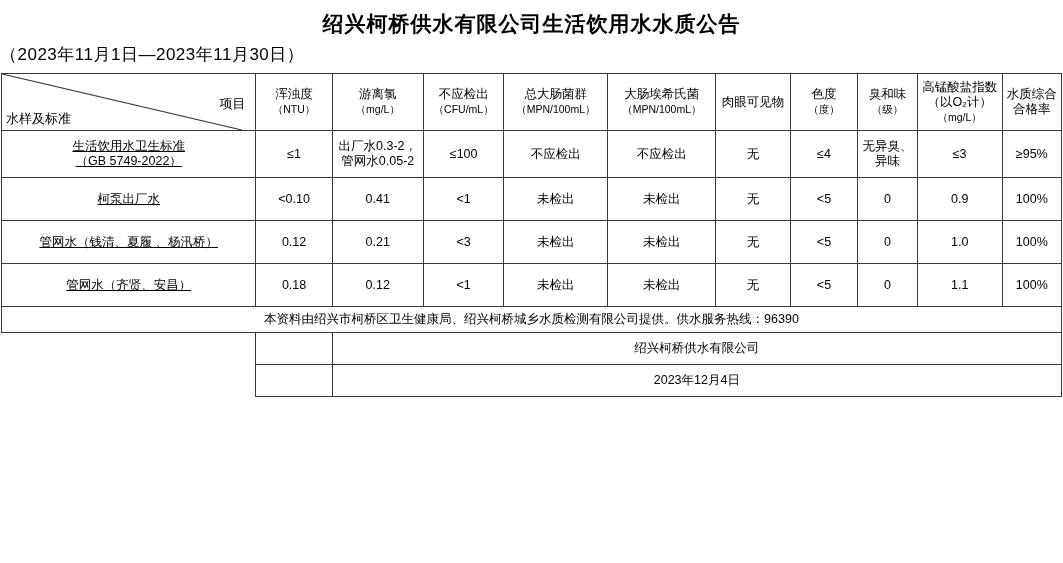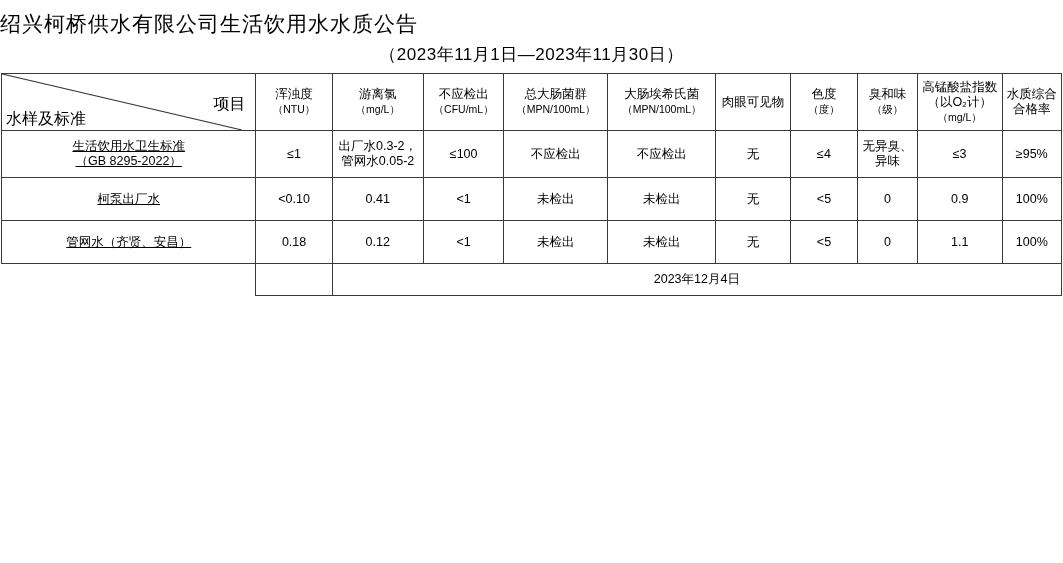--- a/index.html
+++ b/index.html
@@ -14,28 +14,28 @@
     color: #000000;
     overflow: hidden;
   }
   .page {
     position: relative;
     width: 1063px;
     height: 563px;
     box-sizing: border-box;
   }
   .title {
+    text-align: center;
     font-size: 21px;
-    font-weight: normal;
+    font-weight: bold;
     letter-spacing: 1px;
     padding-top: 10px;
     line-height: 28px;
   }
   .subtitle {
-    text-align: center;
     font-size: 17px;
     letter-spacing: 0.5px;
     padding-top: 6px;
     padding-bottom: 7px;
     line-height: 22px;
   }
   table.main {
     border-collapse: collapse;
     width: 1061px;
     margin: 0 1px;
@@ -58,27 +58,27 @@
     overflow: hidden;
   }
   .corner svg {
     position: absolute;
     left: 0; top: 0;
   }
   .corner .lbl-sample {
     position: absolute;
     left: 4px;
     bottom: 4px;
-    font-size: 16px;
+    font-size: 13px;
   }
   .corner .lbl-item {
     position: absolute;
     right: 10px;
     top: 22px;
-    font-size: 16px;
+    font-size: 13px;
   }
   .hcell {
     font-size: 12.5px;
     line-height: 15px;
   }
   .hcell .unit {
     font-size: 10.5px;
   }
   .rowlabel {
     font-size: 13.5px;
@@ -190,21 +190,21 @@
         <th class="hcell">
           <div>水质综合合格率</div>
           <div class="unit"></div>
         </th>
       </tr>
     </thead>
     <tbody>
       <tr class="std-row">
         <td class="rowlabel">
           <div>生活饮用水卫生标准</div>
-          <div>（GB 8295-2022）</div>
+          <div>（GB 5749-2022）</div>
         </td>
         <td>≤1</td>
         <td class="small2">出厂水0.3-2，管网水0.05-2</td>
         <td>≤100</td>
         <td>不应检出</td>
         <td>不应检出</td>
         <td>无</td>
         <td>≤4</td>
         <td class="small2">无异臭、异味</td>
         <td>≤3</td>
@@ -219,39 +219,60 @@
         <td>未检出</td>
         <td>未检出</td>
         <td>无</td>
         <td>&lt;5</td>
         <td>0</td>
         <td>0.9</td>
         <td>100%</td>
       </tr>
 
 
+      <tr class="data-row">
+        <td class="rowlabel">管网水（钱清、夏履 、杨汛桥）</td>
+        <td>0.12</td>
+        <td>0.21</td>
+        <td>&lt;3</td>
+        <td>未检出</td>
+        <td>未检出</td>
+        <td>无</td>
+        <td>&lt;5</td>
+        <td>0</td>
+        <td>1.0</td>
+        <td>100%</td>
+      </tr>
 
 
 
 
       <tr class="data-row">
         <td class="rowlabel">管网水（齐贤、安昌）</td>
         <td>0.18</td>
         <td>0.12</td>
         <td>&lt;1</td>
         <td>未检出</td>
         <td>未检出</td>
         <td>无</td>
         <td>&lt;5</td>
         <td>0</td>
         <td>1.1</td>
         <td>100%</td>
       </tr>
 
-
+      <tr class="note-row">
+        <td colspan="11">本资料由绍兴市柯桥区卫生健康局、绍兴柯桥城乡水质检测有限公司提供。供水服务热线：96390</td>
+      </tr>
+
+      <tr class="sign-row">
+        <td class="nb"></td>
+        <td class="blank"></td>
+        <td colspan="9" class="sign-text">绍兴柯桥供水有限公司</td>
+      </tr>
       <tr class="sign-row">
         <td class="nb"></td>
         <td class="blank"></td>
         <td colspan="9" class="sign-text">2023年12月4日</td>
       </tr>
     </tbody>
   </table>
 </div>
 
 </body></html>

